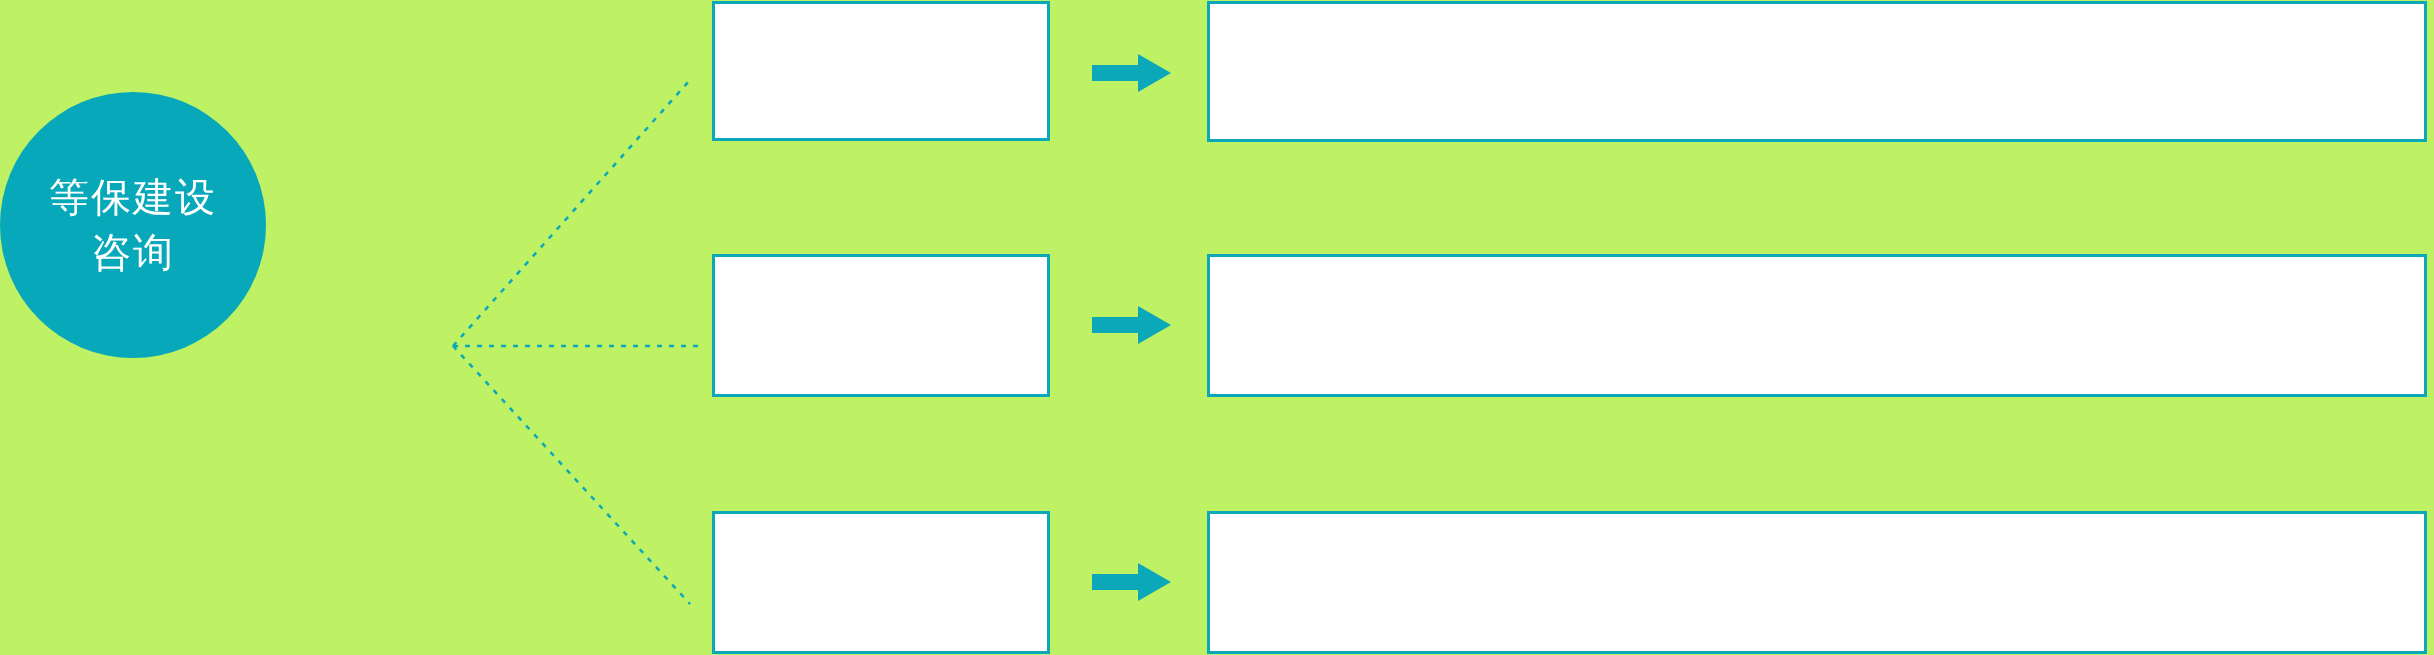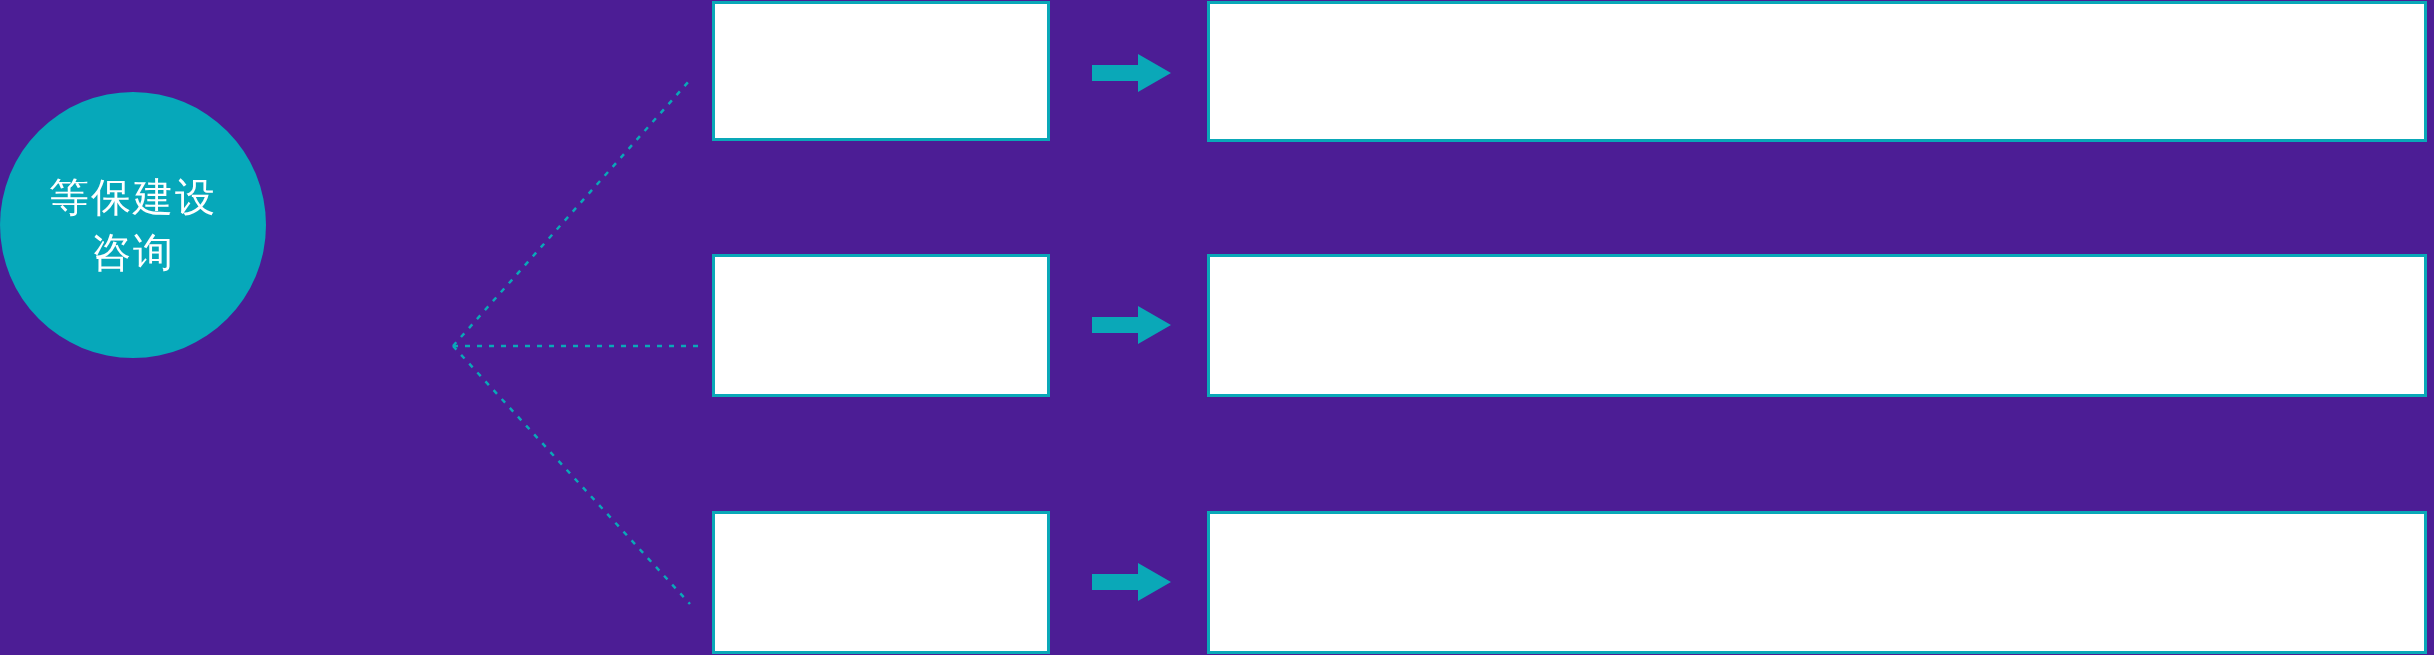--- a/index.html
+++ b/index.html
@@ -7,21 +7,21 @@
     padding: 0;
     background: #ffffff;
   }
   body {
     font-family: "Liberation Sans", "DejaVu Sans", sans-serif;
   }
   #canvas {
     position: relative;
     width: 2434px;
     height: 655px;
-    background: #4c1d95;
+    background: #bef264;
     overflow: hidden;
   }
   
   .hub {
     position: absolute;
     left: 0px;
     top: 92px;
     width: 266px;
     height: 266px;
     border-radius: 50%;

